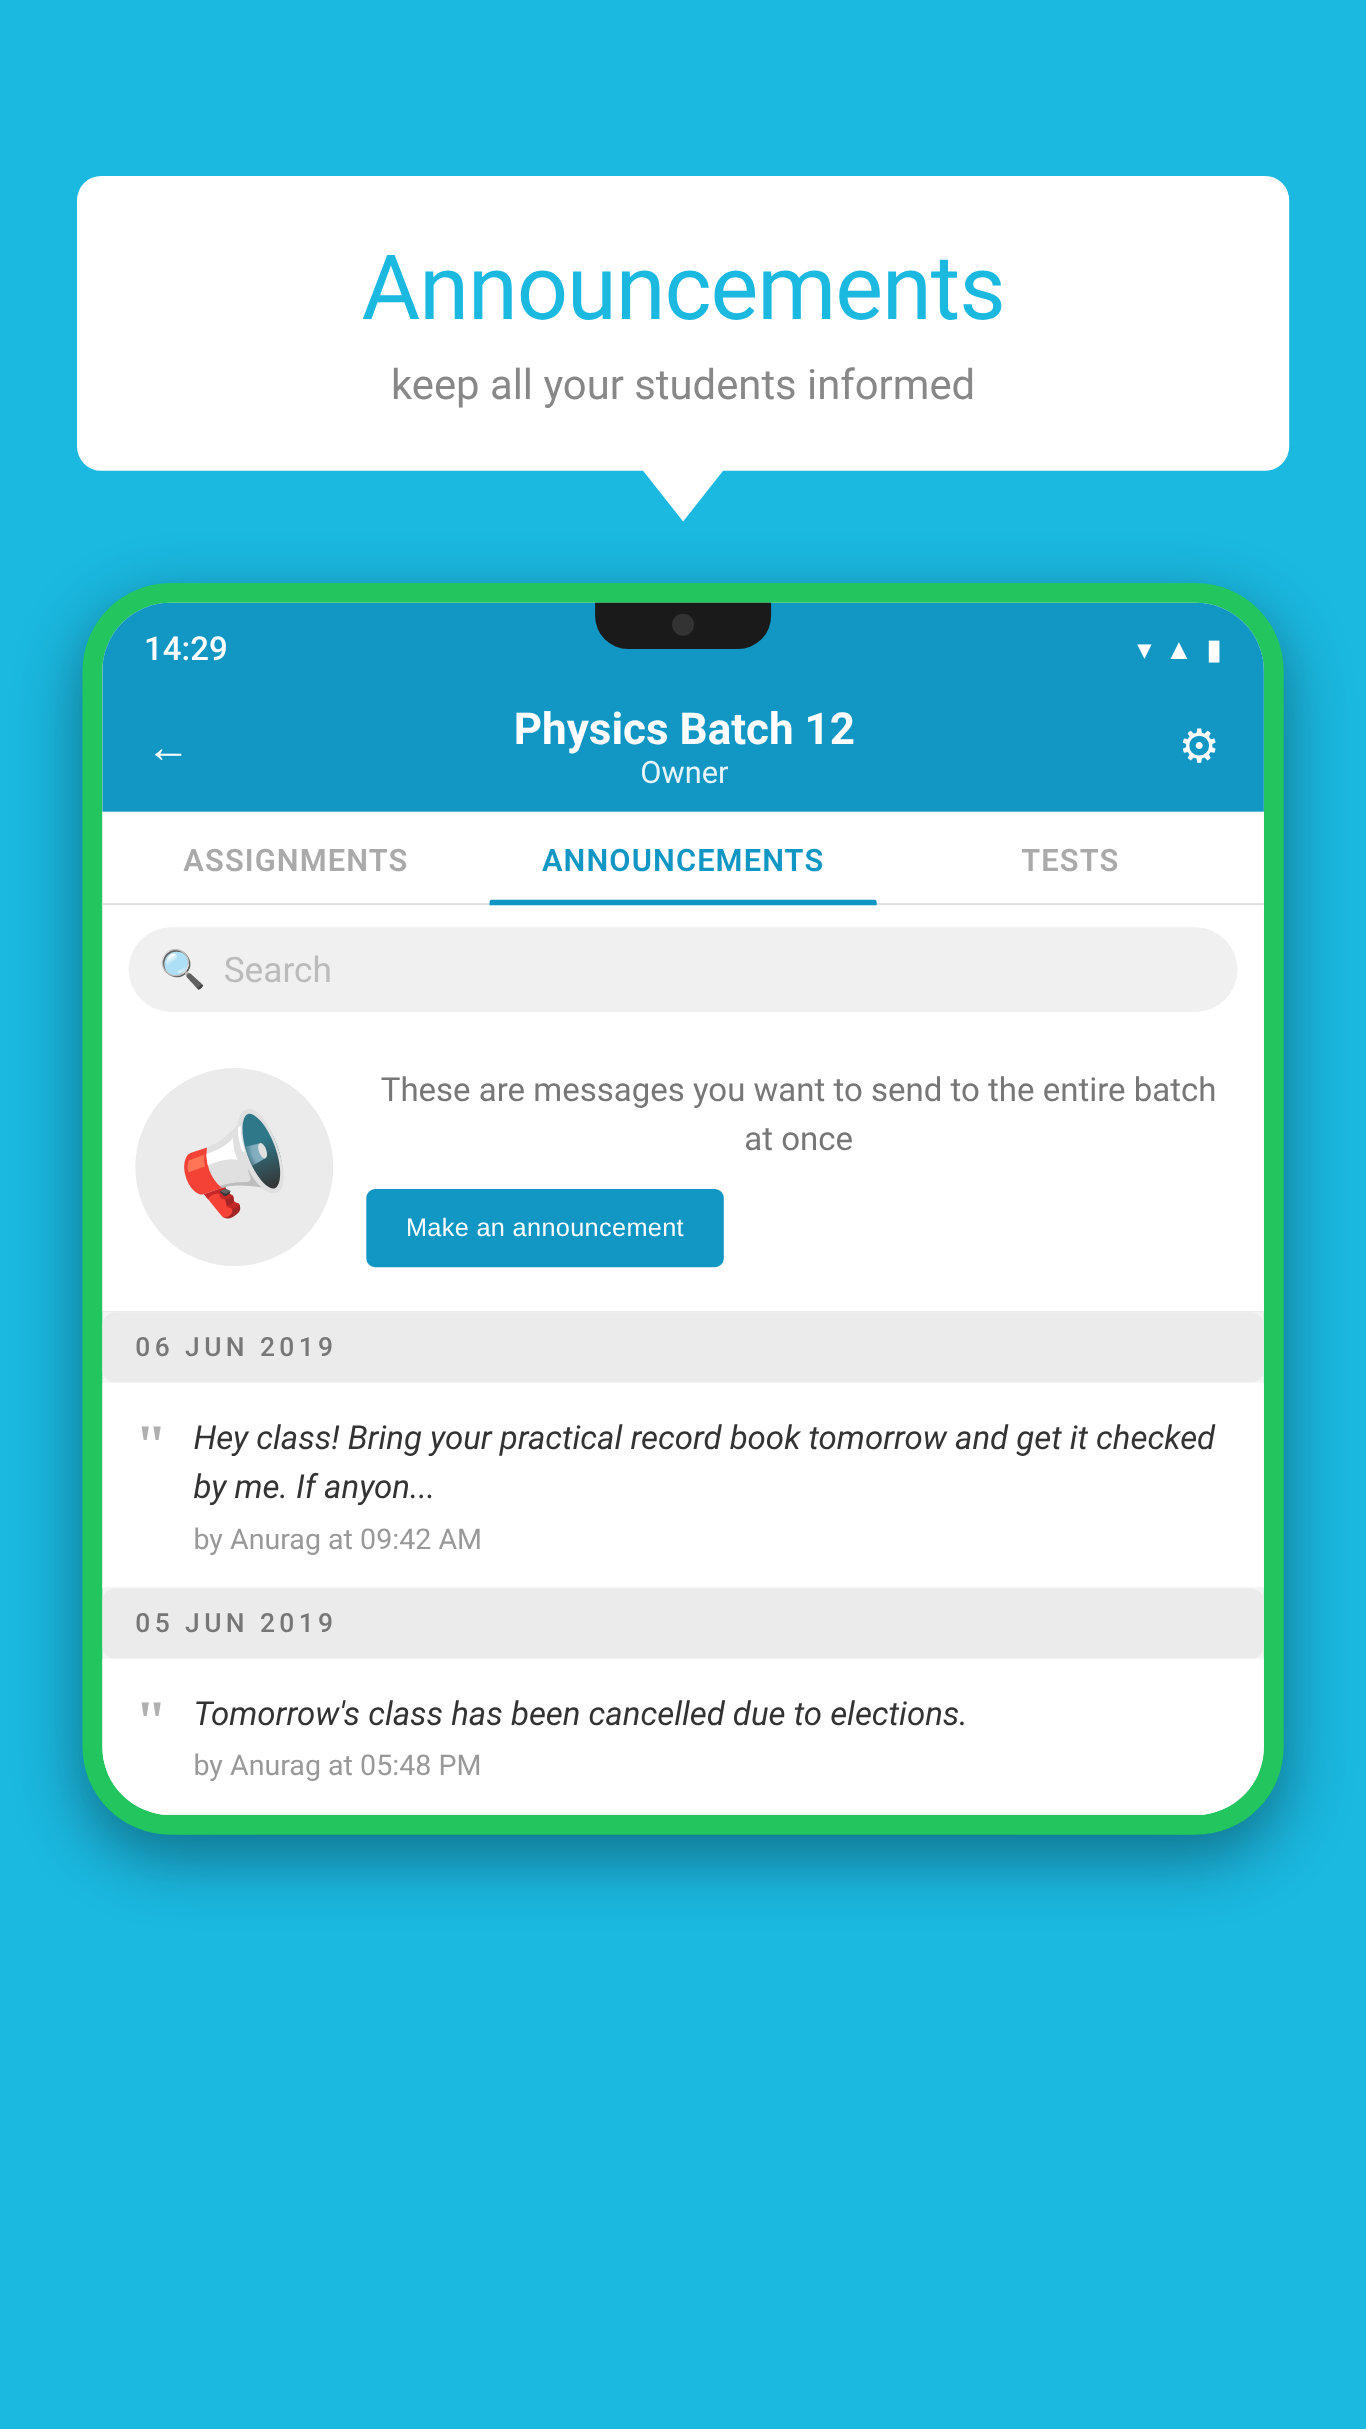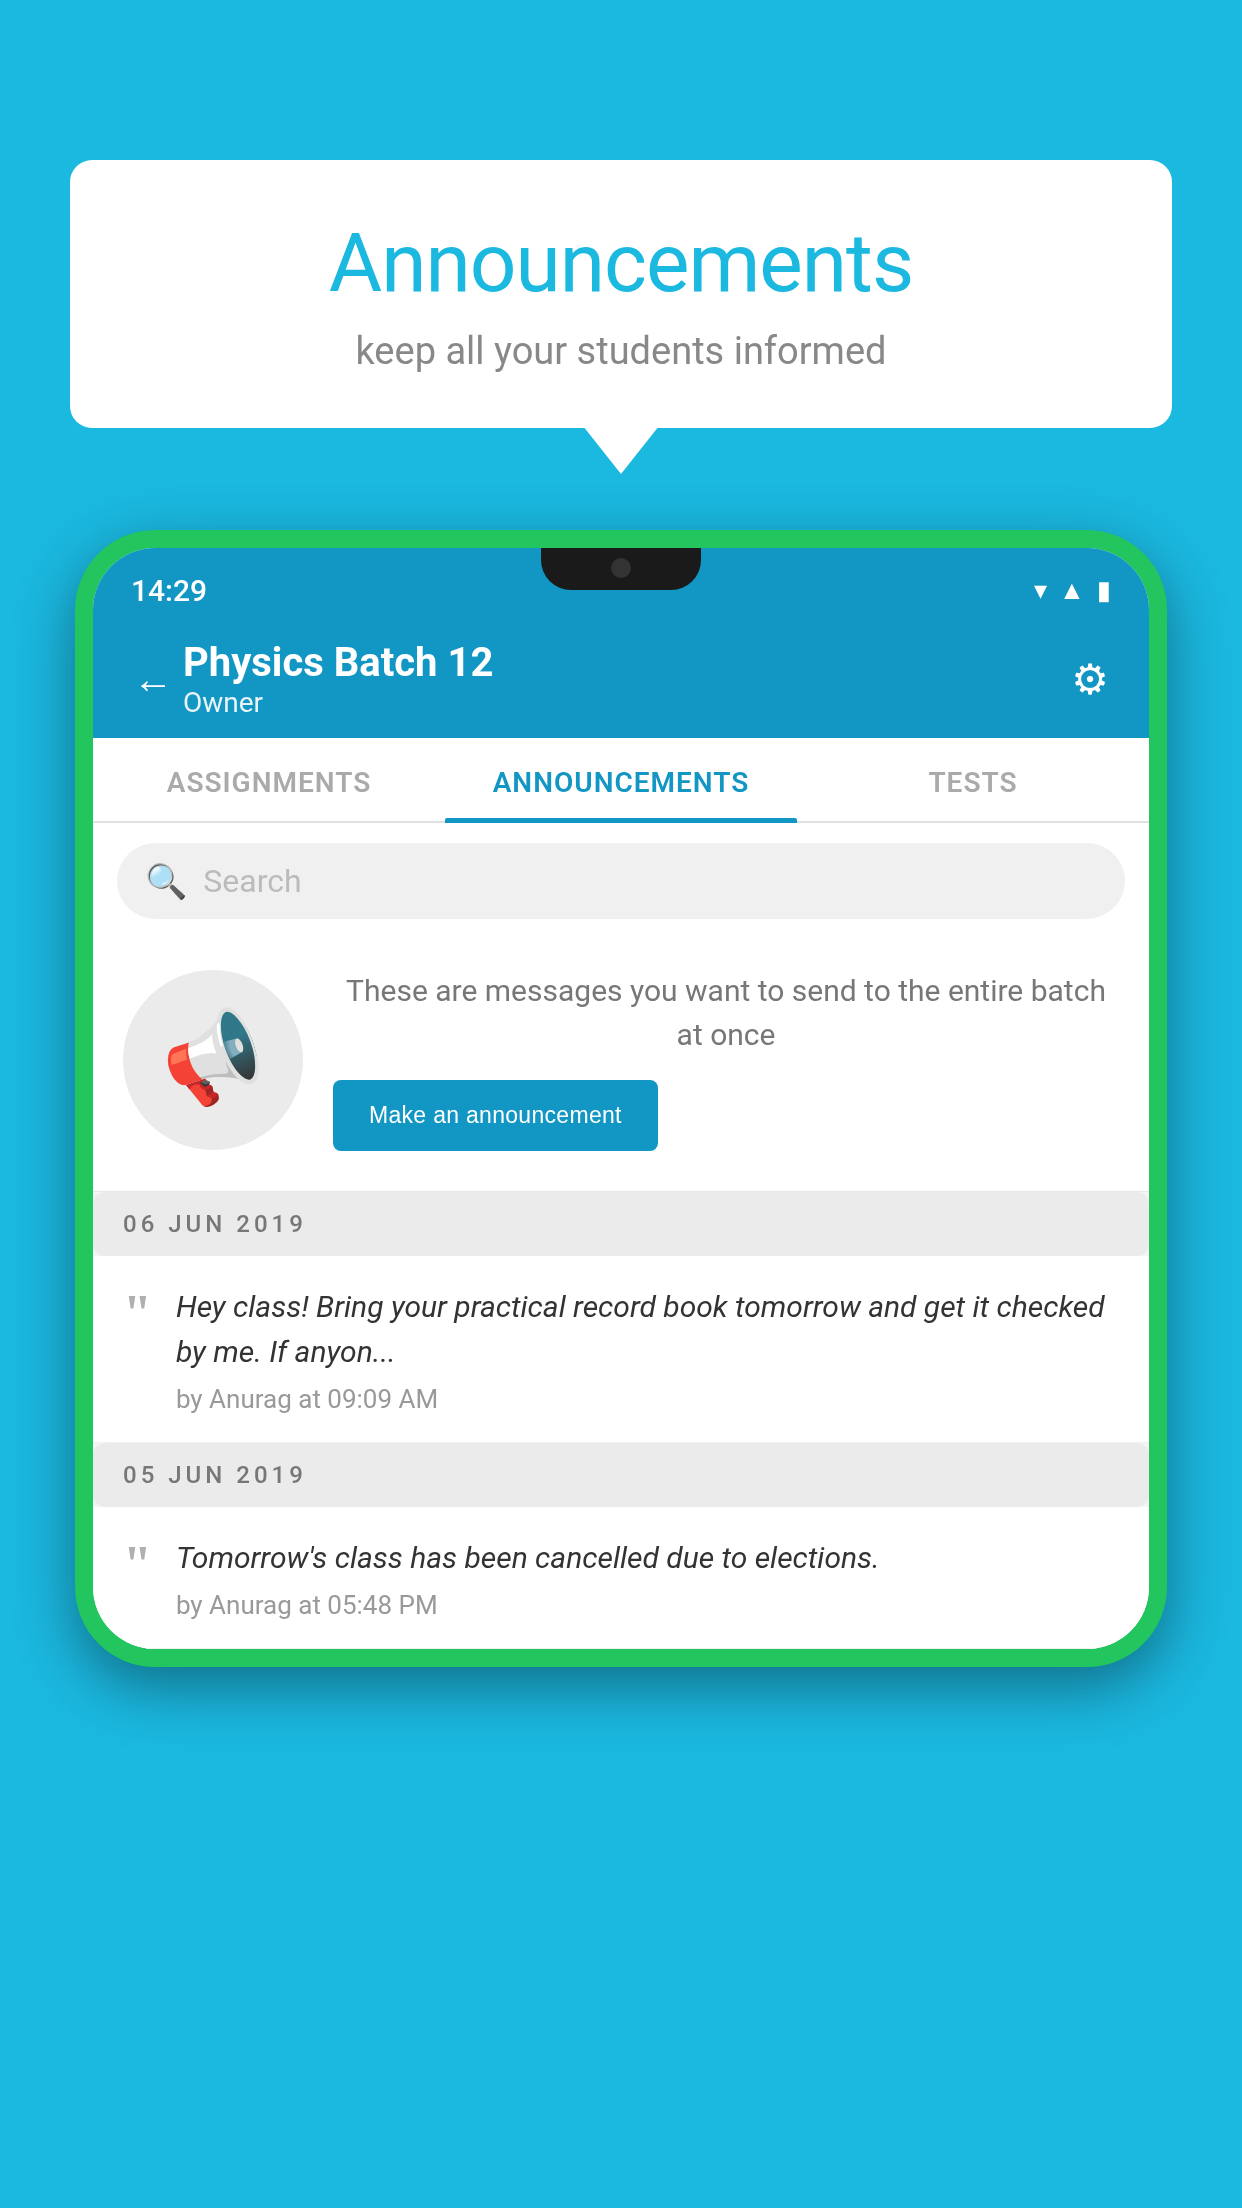--- a/index.html
+++ b/index.html
@@ -138,20 +138,21 @@
     }
 
     .header-back {
       color: white;
       font-size: 40px;
       cursor: pointer;
       padding: 10px;
     }
 
     .header-title-block {
+      text-align: center;
       flex: 1;
     }
 
     .header-title {
       color: white;
       font-size: 40px;
       font-weight: 700;
     }
 
     .header-subtitle {
@@ -387,21 +388,21 @@
           <button class="make-announcement-btn">Make an announcement</button>
         </div>
       </div>
 
       <div class="date-separator">06  JUN  2019</div>
 
       <div class="announcement-item">
         <div class="quote-icon">"</div>
         <div class="announcement-content">
           <div class="announcement-text">Hey class! Bring your practical record book tomorrow and get it checked by me. If anyon...</div>
-          <div class="announcement-meta">by Anurag at 09:09 AM</div>
+          <div class="announcement-meta">by Anurag at 09:42 AM</div>
         </div>
       </div>
 
       <div class="date-separator">05  JUN  2019</div>
 
       <div class="announcement-item">
         <div class="quote-icon">"</div>
         <div class="announcement-content">
           <div class="announcement-text">Tomorrow's class has been cancelled due to elections.</div>
           <div class="announcement-meta">by Anurag at 05:48 PM</div>

